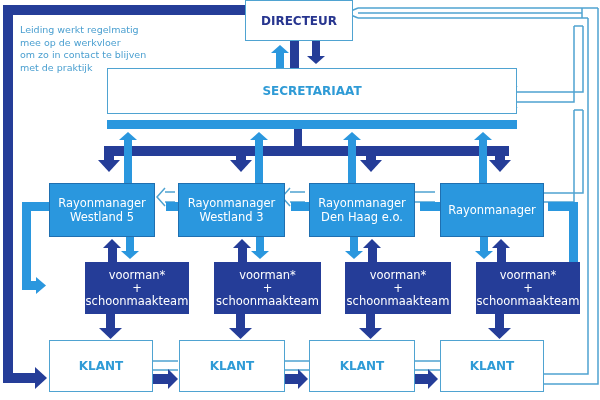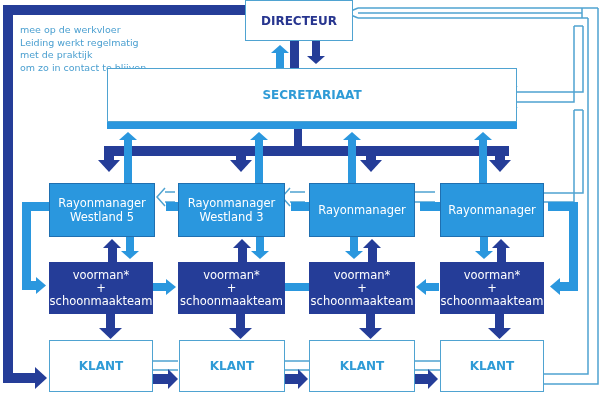--- a/index.html
+++ b/index.html
@@ -2,21 +2,21 @@
 <html><head>
 <meta charset="utf-8">
 <style>
   html, body { margin:0; padding:0; background:#ffffff; }
   body { width:600px; height:400px; position:relative; overflow:hidden; font-family:"DejaVu Sans", sans-serif; }
   svg { position:absolute; left:0; top:0; }
   .box { position:absolute; display:flex; align-items:center; justify-content:center; text-align:center; box-sizing:border-box; }
   .white-box { background:#fff; border:1.5px solid #4fa3d1; color:#2f9bd6; font-weight:bold; font-size:12px; }
   .dir-box { background:#fff; border:1.5px solid #4fa3d1; color:#27358f; font-weight:bold; font-size:12px; }
   .rm-box { background:#2a97de; border:1px solid #1f6fb0; color:#fff; font-size:11.5px; line-height:14px; }
-  .vm-box { background:#253d98; color:#fff; font-size:11.5px; line-height:13px; }
+  .vm-box { background:#253d98; color:#fff; font-size:11.5px; line-height:13px;margin-left:36px; }
   .note { position:absolute; left:20px; top:24px; color:#4a9fd0; font-size:9.5px; line-height:12.5px; width:140px; }
   .note div { white-space:nowrap; }
 </style>
 </head>
 <body>
 
 <svg width="600" height="400" viewBox="0 0 600 400">
 
   <g fill="#253d98">
     <rect x="3" y="5" width="242" height="10"></rect>
@@ -141,49 +141,50 @@
     <rect x="153" y="374" width="16" height="10"></rect>
     <polygon points="168,369 178,379 168,389"></polygon>
     <rect x="285" y="374" width="14" height="10"></rect>
     <polygon points="298,369 308,379 298,389"></polygon>
     <rect x="415" y="374" width="14" height="10"></rect>
     <polygon points="428,369 438,379 428,389"></polygon>
   </g>
 </svg>
 
 <div class="note">
+  <div>Leiding werkt regelmatig</div>
   <div>mee op de werkvloer</div>
-  <div>Leiding werkt regelmatig</div>
+  <div>om zo in contact te blijven</div>
   <div>met de praktijk</div>
-  <div>om zo in contact te blijven</div>
 </div>
 
 <div class="box dir-box" style="left:245px;top:0px;width:108px;height:41px;">
   <span>DIRECTEUR</span>
 </div>
 
-<div class="box white-box" style="left:107px;top:68px;width:410px;height:54px;">
+<div class="box white-box" style="left:107px;top:68px;width:410px;height:46px;">
   <span>SECRETARIAAT</span>
 </div>
 
 <div class="box rm-box" style="left:49px;top:183px;width:106px;height:54px;">
   <div>
       <div>Rayonmanager</div>
       <div>Westland 5</div>
     </div>
 </div>
 <div class="box rm-box" style="left:178px;top:183px;width:107px;height:54px;">
   <div>
       <div>Rayonmanager</div>
       <div>Westland 3</div>
     </div>
 </div>
 <div class="box rm-box" style="left:309px;top:183px;width:106px;height:54px;">
   <div>
       <div>Rayonmanager</div>
+      <div>Den Haag e.o.</div>
     </div>
 </div>
 <div class="box rm-box" style="left:440px;top:183px;width:104px;height:54px;">
   <div>
       <div>Rayonmanager</div>
     </div>
 </div>
 
 <div class="box vm-box" style="left:49px;top:262px;width:104px;height:52px;">
   <div>

